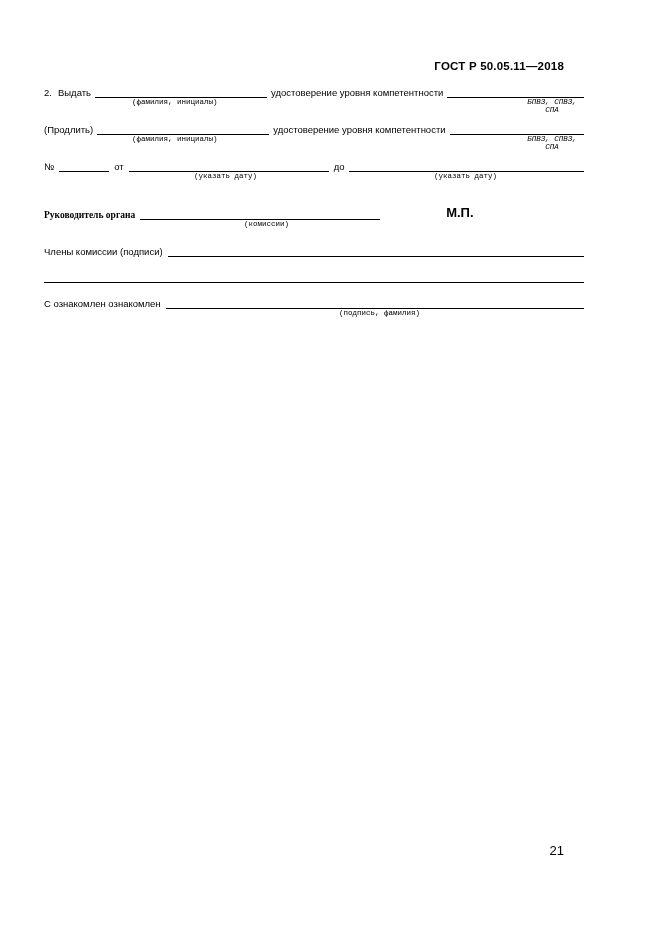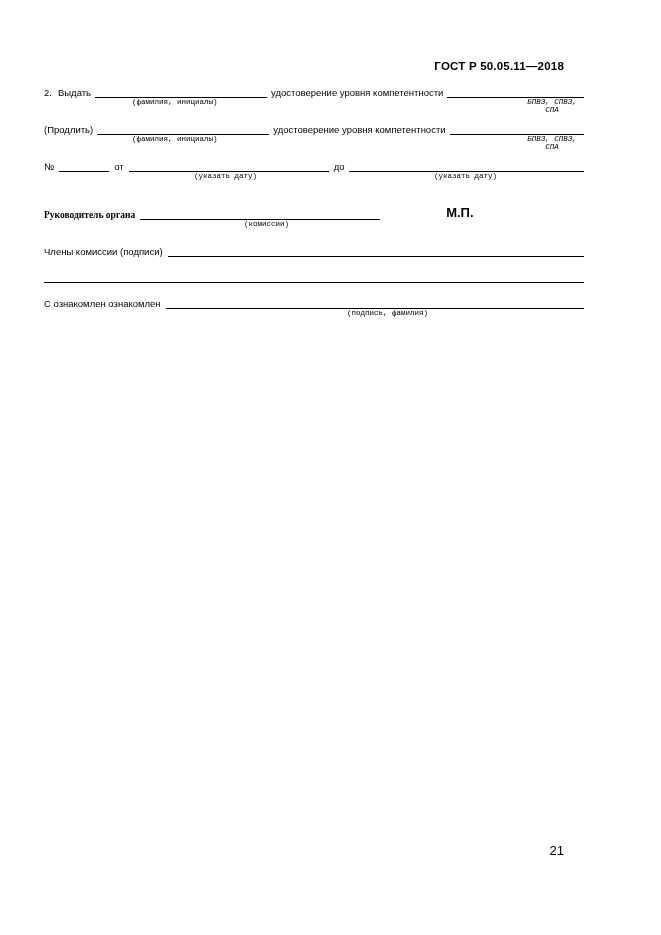--- a/index.html
+++ b/index.html
@@ -170,20 +170,20 @@
       <span class="fill" style="margin-left:0;"></span>
     </div>
 
     <div class="gap-m"></div>
 
     <div class="row">
       <span class="lbl">С ознакомлен ознакомлен</span>
       <span class="fill" style="margin-left:5px;"></span>
     </div>
     <div class="subline-row">
-      <span style="left:286px;padding-left:17px;">(подпись, фамилия)</span>
+      <span style="left:278px;padding-left:17px;">(подпись, фамилия)</span>
     </div>
 
   </div>
 
   <div class="pagenum">21</div>
 
 </div>
 
 </body></html>

